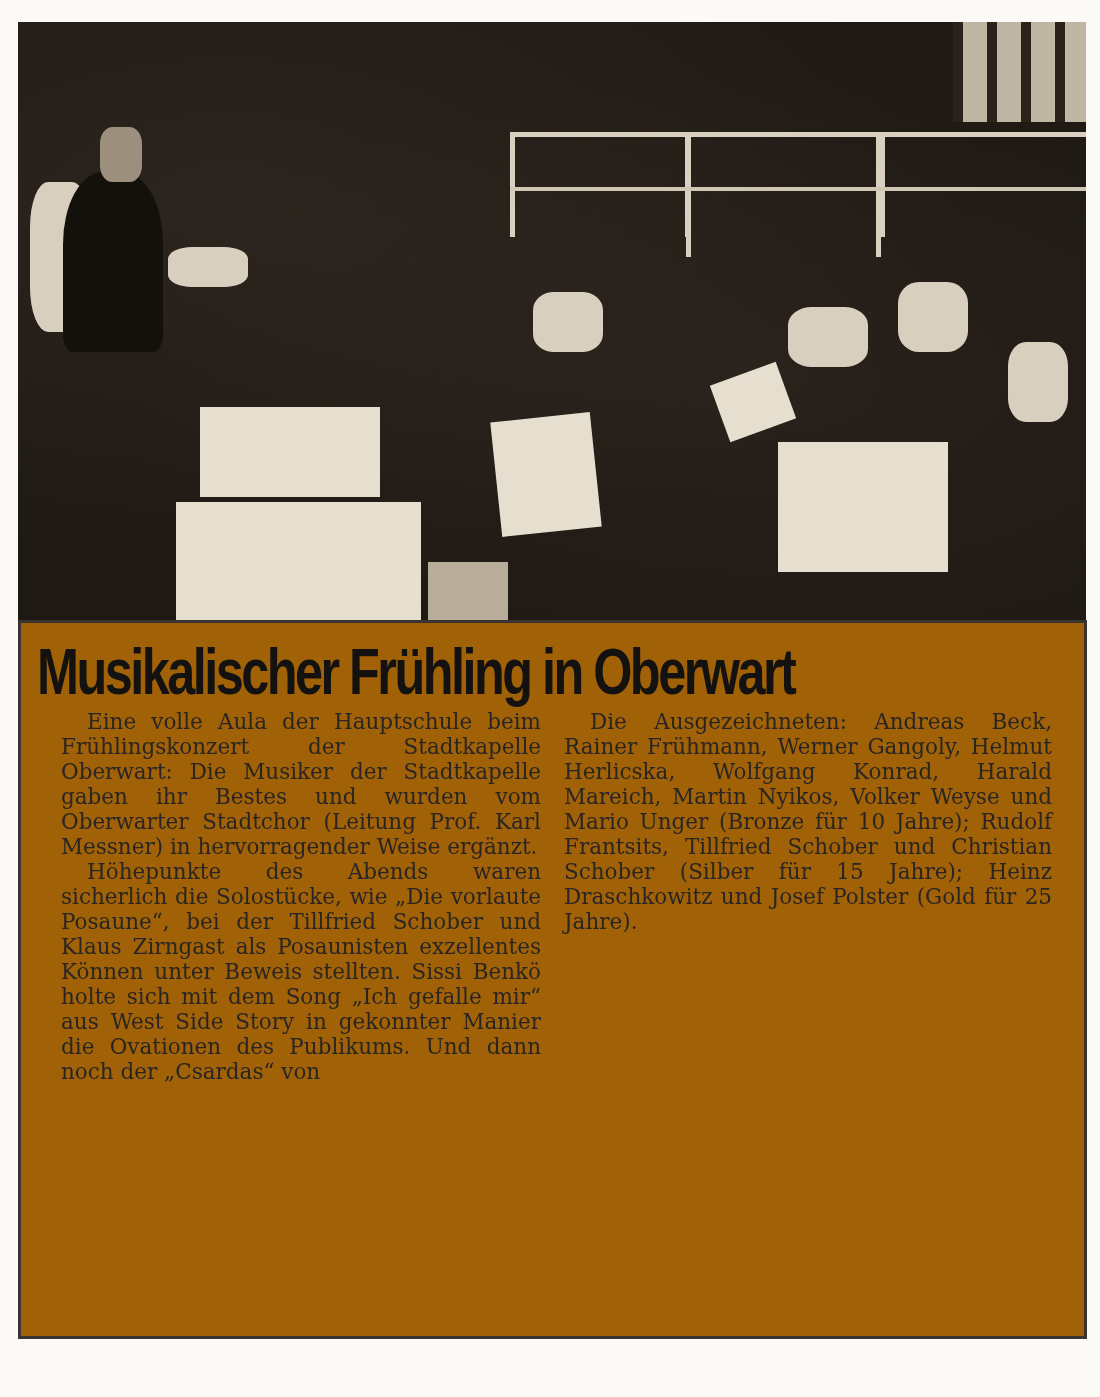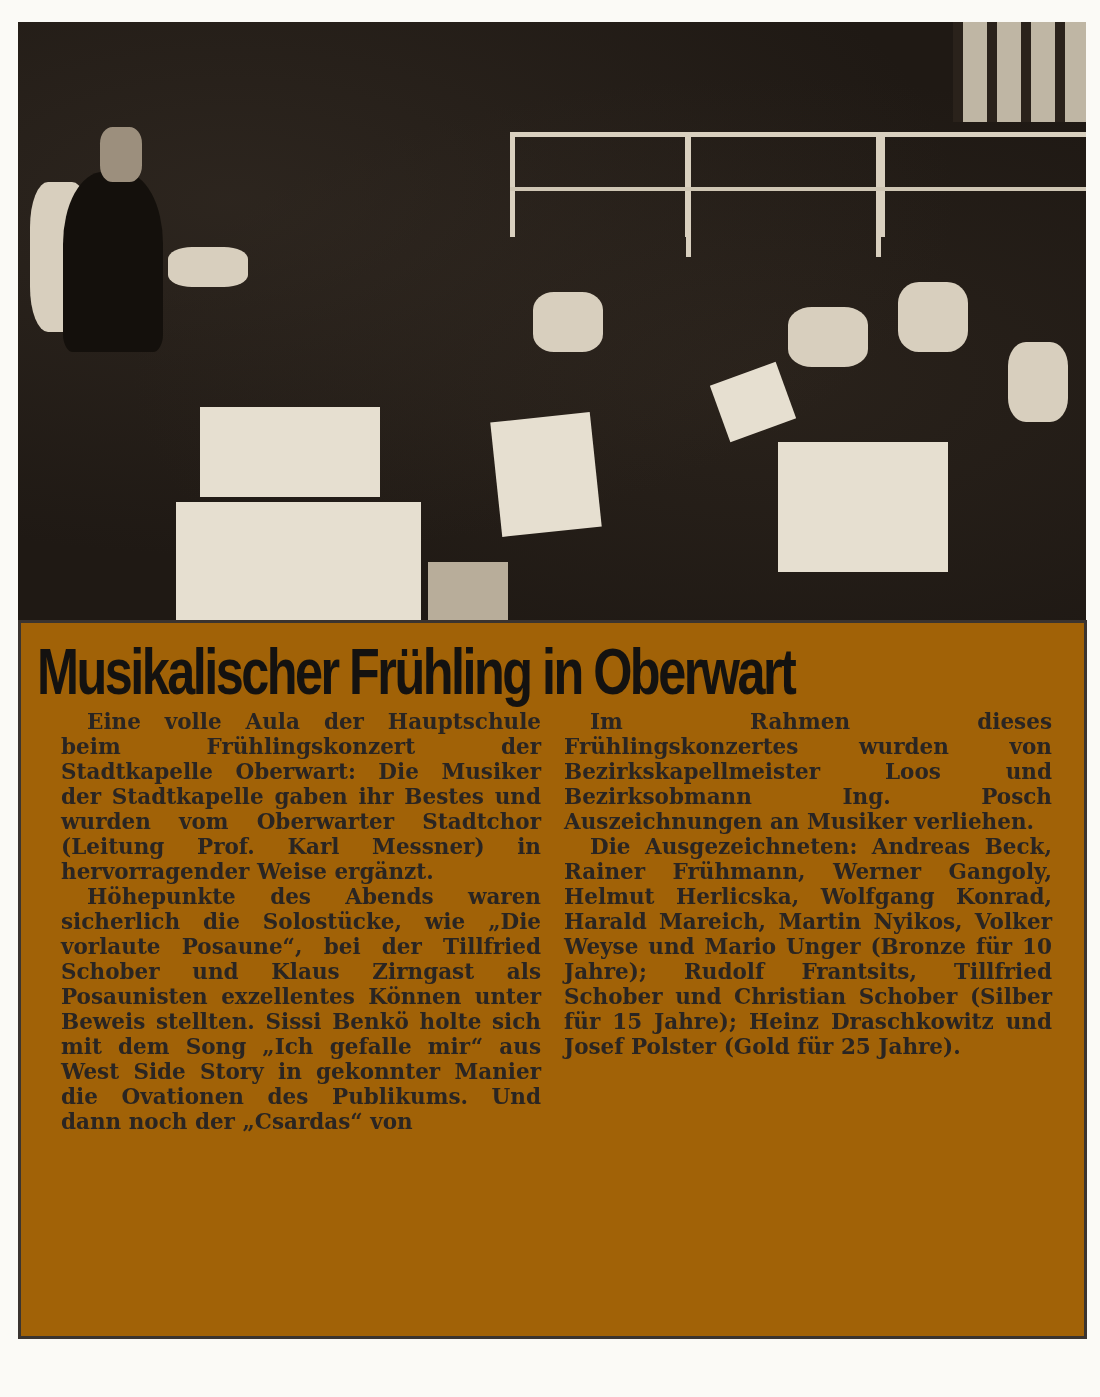--- a/index.html
+++ b/index.html
@@ -55,21 +55,20 @@
     width: 1240px;
   }
   .col {
     position: absolute;
     top: 86px;
     width: 480px;
     font-size: 21.5px;
     line-height: 25px;
     text-align: justify;
     hyphens: manual;
-    font-weight: bold;
   }
   .col.left { left: 40px; }
   .col.right { left: 543px; width: 488px; }
   .col p { margin: 0; text-indent: 26px; }
   .col p.noindent { text-indent: 0; }
 </style>
 </head>
 <body>
 
 <div class="photo">
@@ -101,16 +100,15 @@
 
 <div class="article">
   <div class="headline">Musikalischer Frühling in Oberwart</div>
 
   <div class="col left">
     <p>Eine volle Aula der Hauptschule beim Frühlingskonzert der Stadtkapelle Oberwart: Die Musiker der Stadtkapelle gaben ihr Bestes und wurden vom Oberwarter Stadtchor (Leitung Prof. Karl Messner) in hervorragender Weise ergänzt.</p>
     <p>Höhepunkte des Abends waren sicherlich die Solostücke, wie „Die vorlaute Posaune“, bei der Tillfried Schober und Klaus Zirngast als Posaunisten exzellentes Können unter Beweis stellten. Sissi Benkö holte sich mit dem Song „Ich gefalle mir“ aus West Side Story in gekonnter Manier die Ovationen des Publikums. Und dann noch der „Csardas“ von</p>
   </div>
 
   <div class="col right">
-    <p>Im Rahmen dieses Frühlingskonzertes wurden von Bezirkskapellmeister Loos und Bezirksobmann Ing. Posch Auszeichnungen an Musiker verliehen.</p>
     <p>Die Ausgezeichneten: Andreas Beck, Rainer Frühmann, Werner Gangoly, Helmut Herlicska, Wolfgang Konrad, Harald Mareich, Martin Nyikos, Volker Weyse und Mario Unger (Bronze für 10 Jahre); Rudolf Frantsits, Tillfried Schober und Christian Schober (Silber für 15 Jahre); Heinz Draschkowitz und Josef Polster (Gold für 25 Jahre).</p>
   </div>
 </div>
 
 </body></html>

